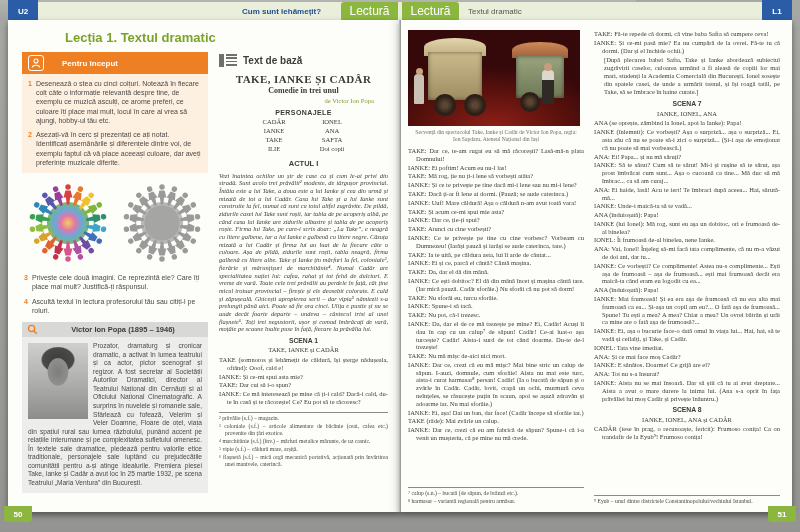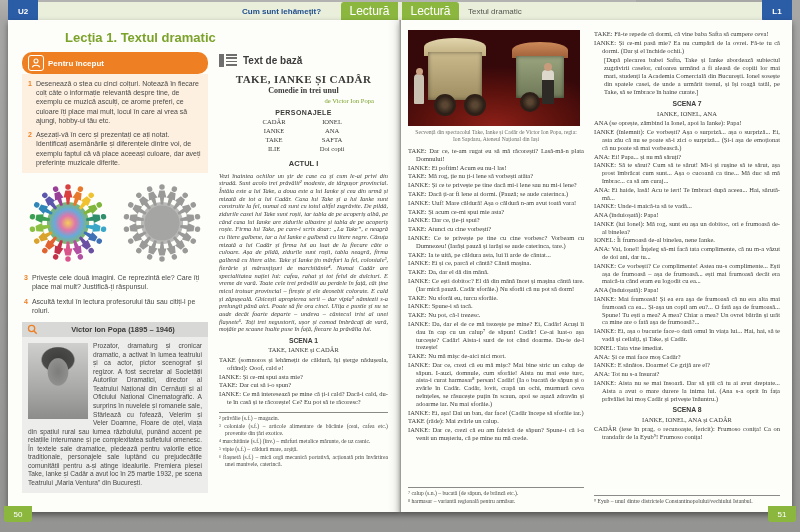--- a/index.html
+++ b/index.html
@@ -21,33 +21,33 @@
   .gt1{left:341px;width:57px;border-radius:3px 0 0 0;}
   .gt2{left:402px;width:57px;border-radius:0 3px 0 0;}
   .sect{position:absolute;top:2px;height:18px;left:468px;display:flex;align-items:center;font-size:8px;color:#55564f;}
 
   
   .page{position:absolute;top:20px;height:492px;background:#fdfdfa;box-shadow:0 3px 6px rgba(0,0,0,.45);}
   .page.lp{left:8px;width:392px;background:linear-gradient(270deg,#efefec 0%,#fdfdfa 3%);}
   .page.rp{left:400px;width:392px;background:linear-gradient(90deg,#ececе9 0%,#fdfdfa 3%,#fdfdfa 100%);}
   .spine{position:absolute;left:399px;top:20px;width:2px;height:492px;background:linear-gradient(90deg,#c9c9c5,#8e8e8b);}
 
-  .pagenum-tab{position:absolute;width:28px;height:16px;background:#8cb73f;color:#fff;font-size:8px;font-weight:normal;
+  .pagenum-tab{position:absolute;width:28px;height:16px;background:#8cb73f;color:#fff;font-size:8px;font-weight:bold;
     display:flex;align-items:center;justify-content:center;border-radius:0 0 3px 3px;top:506px;}
   .pagenum-tab.l{left:4px;} .pagenum-tab.r{left:768px;}
 
   
   .lp-in{position:absolute;left:14px;top:10px;width:366px;height:476px;}
   .lesson-title{font-size:13px;font-weight:bold;color:#7ba32a;margin:0 0 7px 0;padding-left:43px;}
   .cols{display:flex;gap:11px;}
   .colA{width:186px;flex:none;}
   .colB{flex:1;min-width:0;height:448px;overflow:hidden;}
 
-  .intro-head{background:#ee8023;color:#fff;display:flex;align-items:center;gap:4px;
-    padding:3px 6px;font-size:8px;font-weight:bold;border-radius:10px;}
+  .intro-head{background:#ee8023;color:#fff;display:flex;align-items:center;gap:18px;
+    padding:3px 6px;font-size:8px;font-weight:bold;}
   .intro-ico{width:14px;height:14px;border:1px solid #fff;border-radius:3px;display:flex;align-items:center;justify-content:center;flex:none;}
   .intro-body{background:#fdf0e0;padding:5px 6px 6px 6px;}
   .task{display:flex;gap:4px;font-size:7px;line-height:1.32;color:#4a4a49;margin-bottom:5px;}
   .task:last-child{margin-bottom:0;}
   .task .num{color:#ee8023;font-weight:bold;flex:none;}
   .tasks-plain{padding:4px 2px 0 2px;}
   .circles{display:flex;justify-content:space-between;padding:6px 2px 2px 2px;}
   .circles svg{display:block;}
 
   .bio{margin-top:7px;background:#ededeb;}

